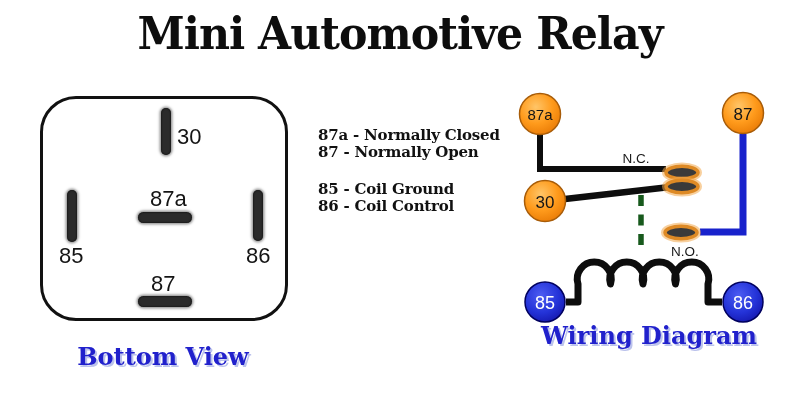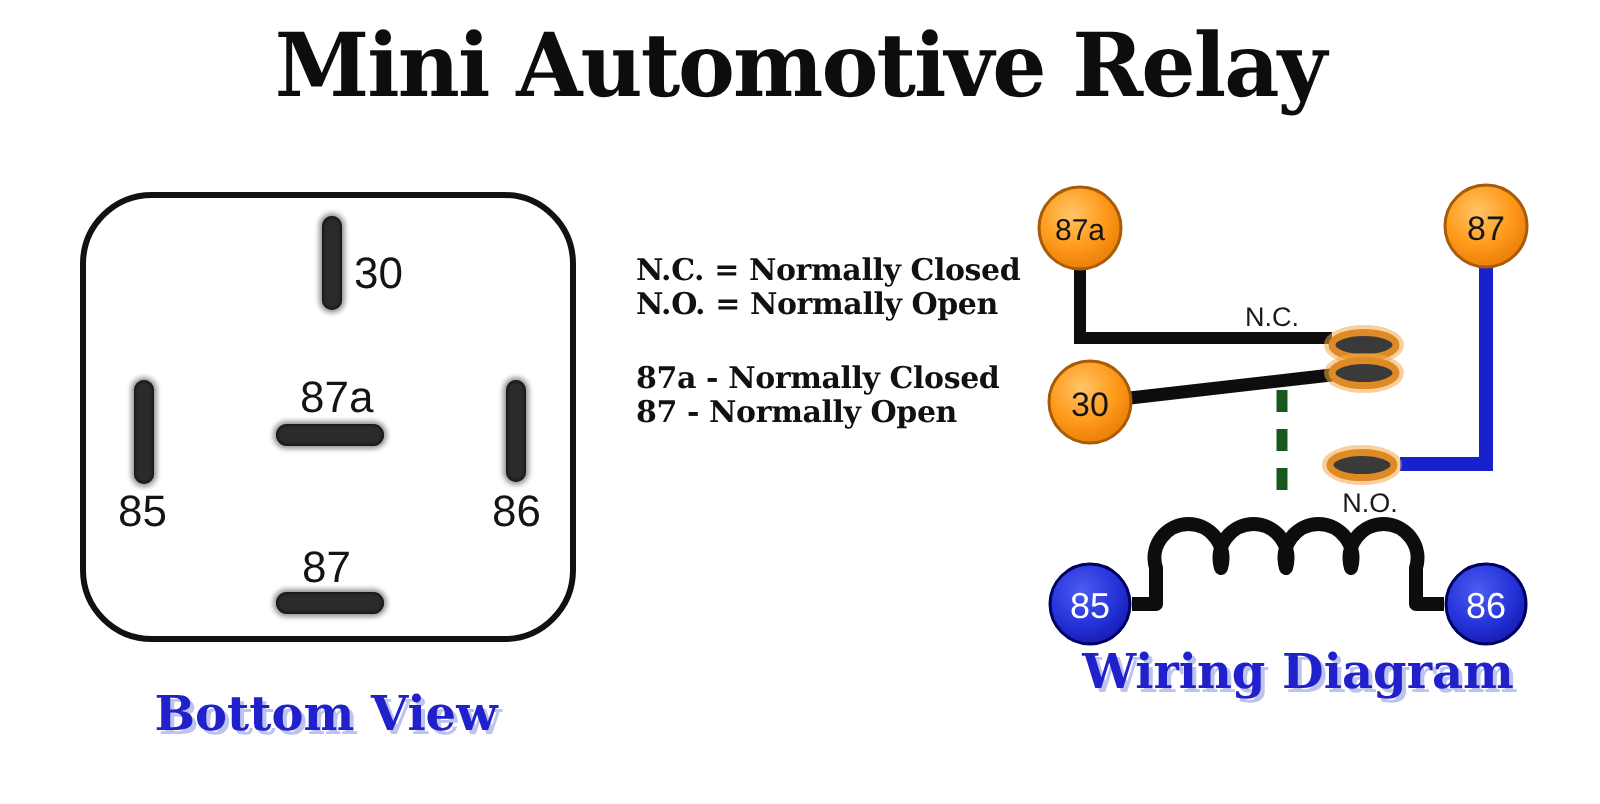--- a/index.html
+++ b/index.html
@@ -63,26 +63,26 @@
 <div class="slot" style="left:253px;top:190px;width:10px;height:51px;"></div>
 <span class="pin-label" style="left:246px;top:244px;">86</span>
 
 <div class="slot" style="left:138px;top:296px;width:54px;height:11px;"></div>
 <span class="pin-label" style="left:151px;top:272px;">87</span>
 
 <div class="caption" style="left:40px;top:342px;width:246px;">Bottom View</div>
 
 <div class="abs legend">
   <div class="legend-group">
-    <div>N.C. = Normally Closed</div>
-    <div>N.O. = Normally Open</div>
+    <div>87a - Normally Closed</div>
+    <div>87 - Normally Open</div>
   </div>
   <div class="legend-group">
-    <div>87a - Normally Closed</div>
-    <div>87 - Normally Open</div>
+    <div>85 - Coil Ground</div>
+    <div>86 - Coil Control</div>
   </div>
 </div>
 
 <svg class="abs wiring-svg" width="310" height="275" viewBox="490 85 310 275">
   <defs>
     <radialGradient id="gO" cx="0.40" cy="0.33" r="0.80">
       <stop offset="0" stop-color="#ffc568"></stop>
       <stop offset="0.5" stop-color="#ff9b1c"></stop>
       <stop offset="1" stop-color="#e47300"></stop>
     </radialGradient>

